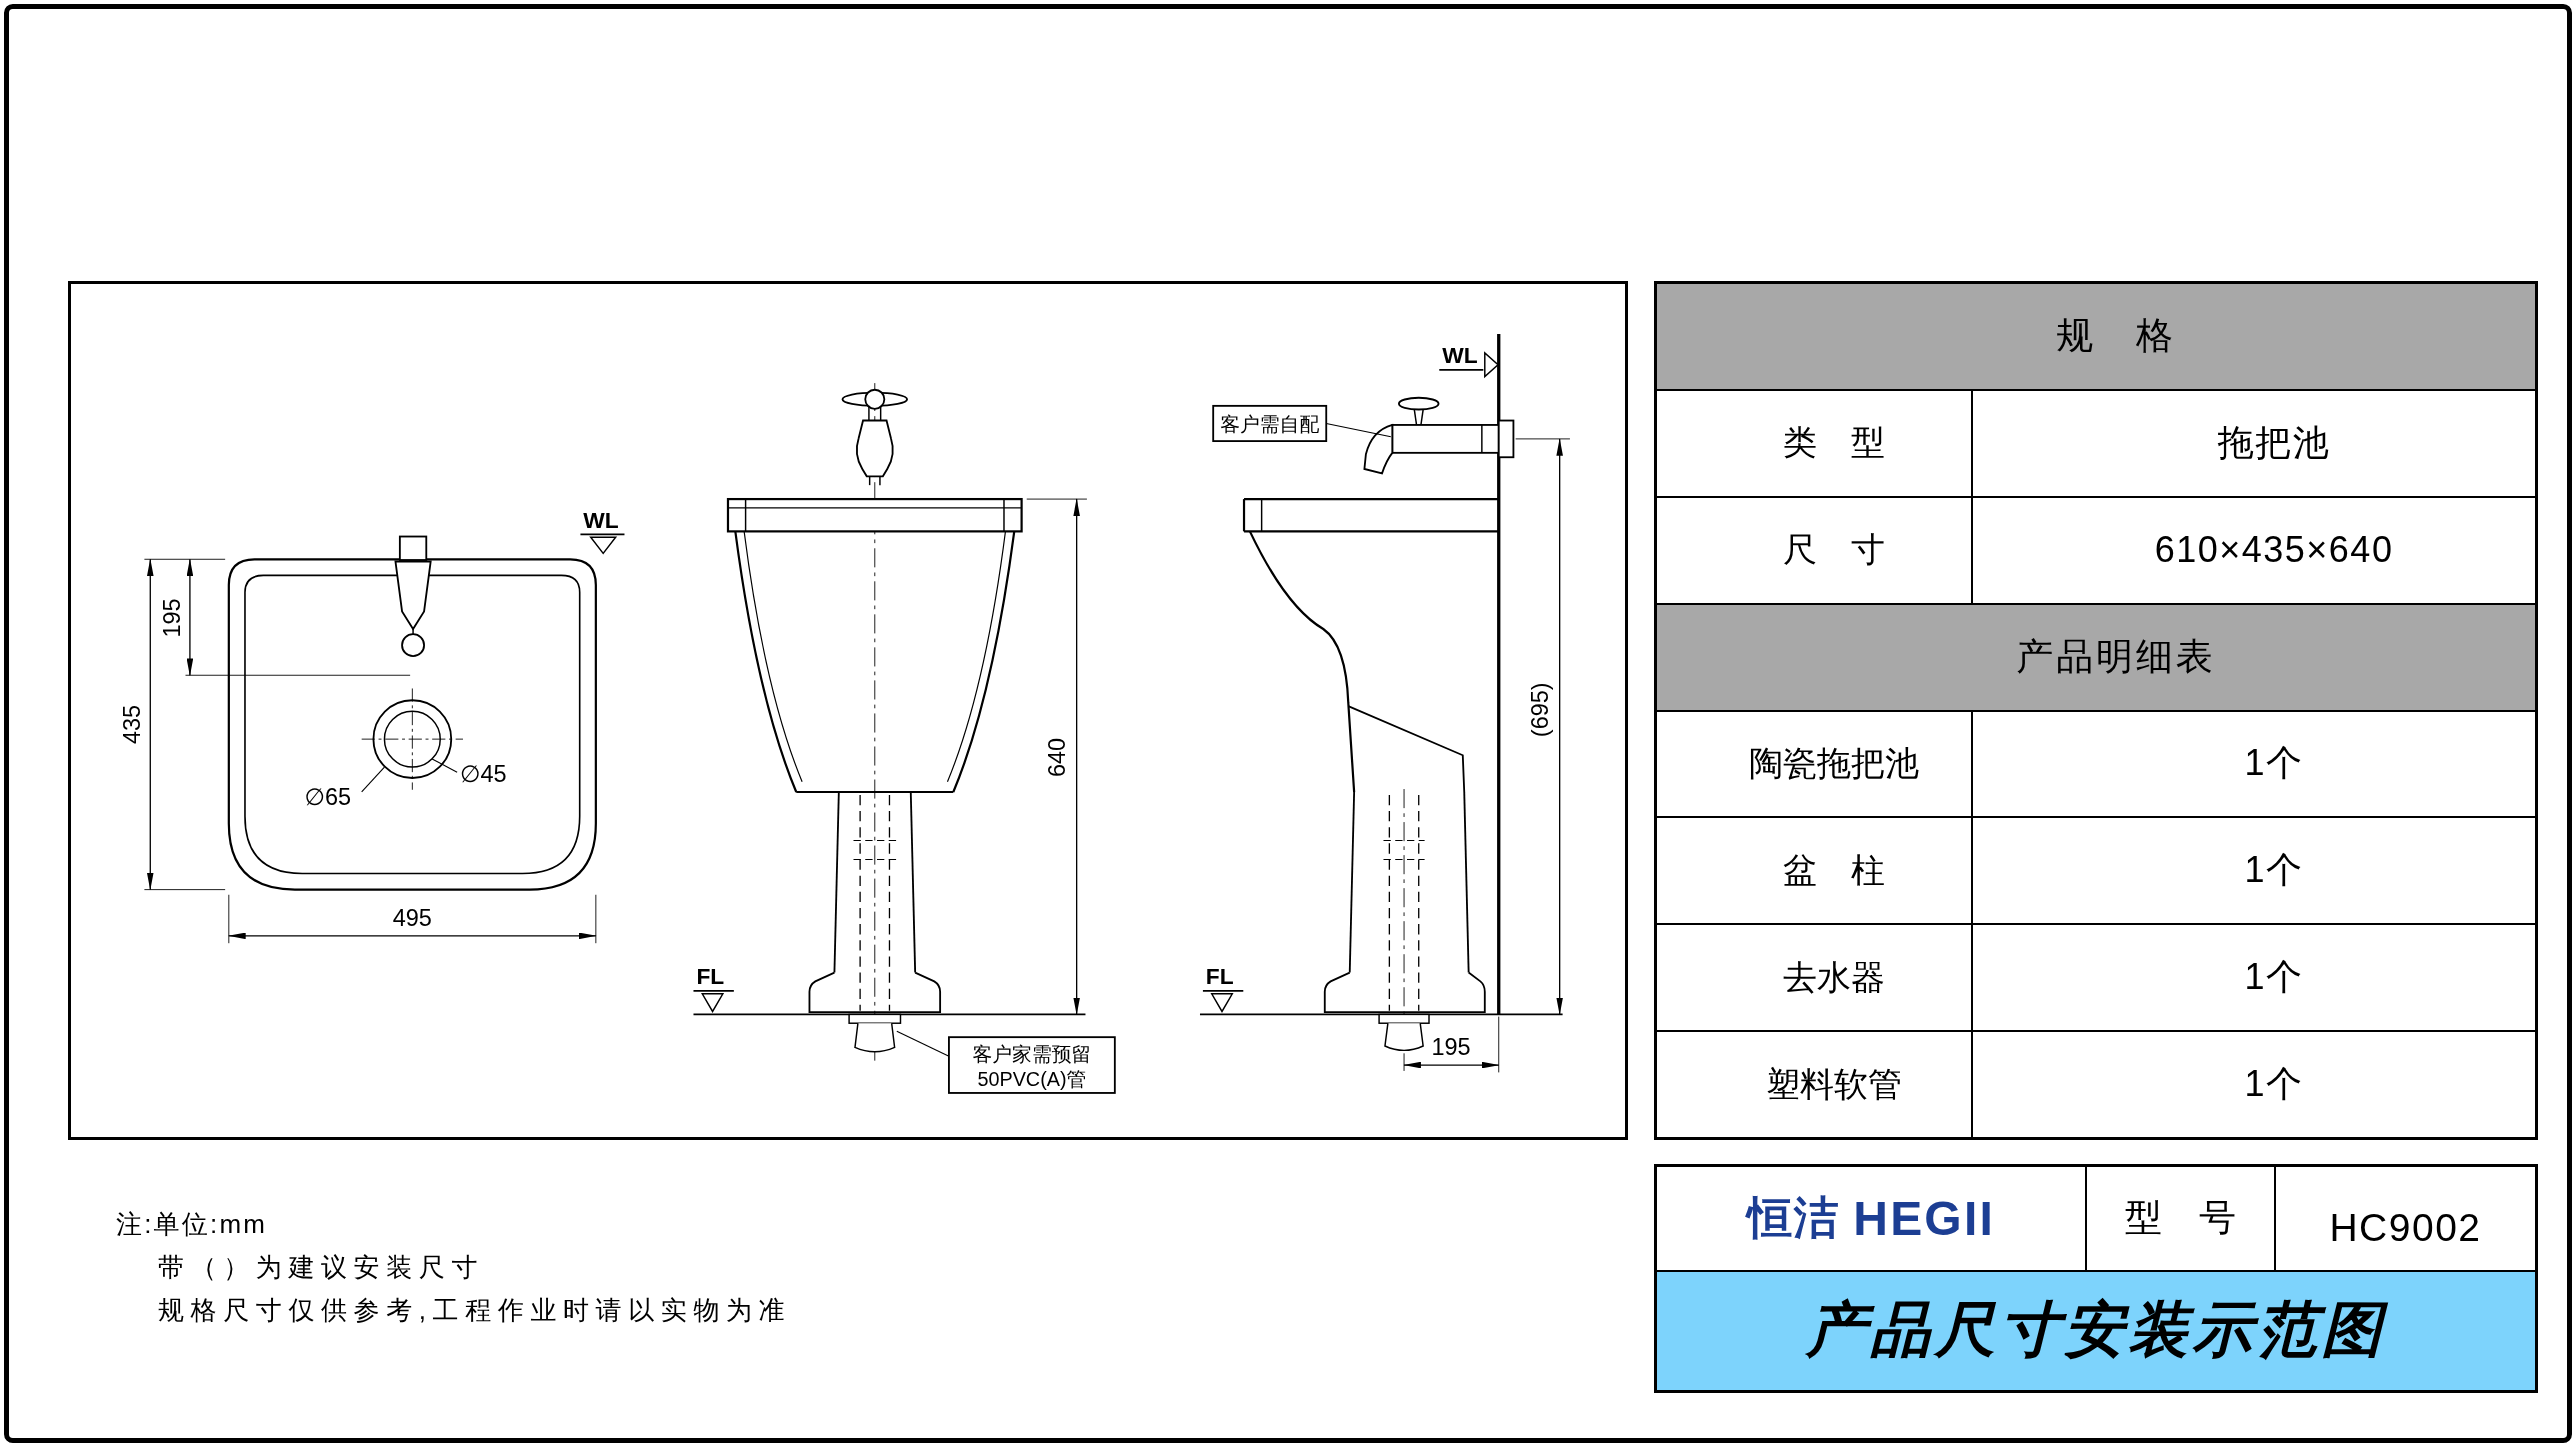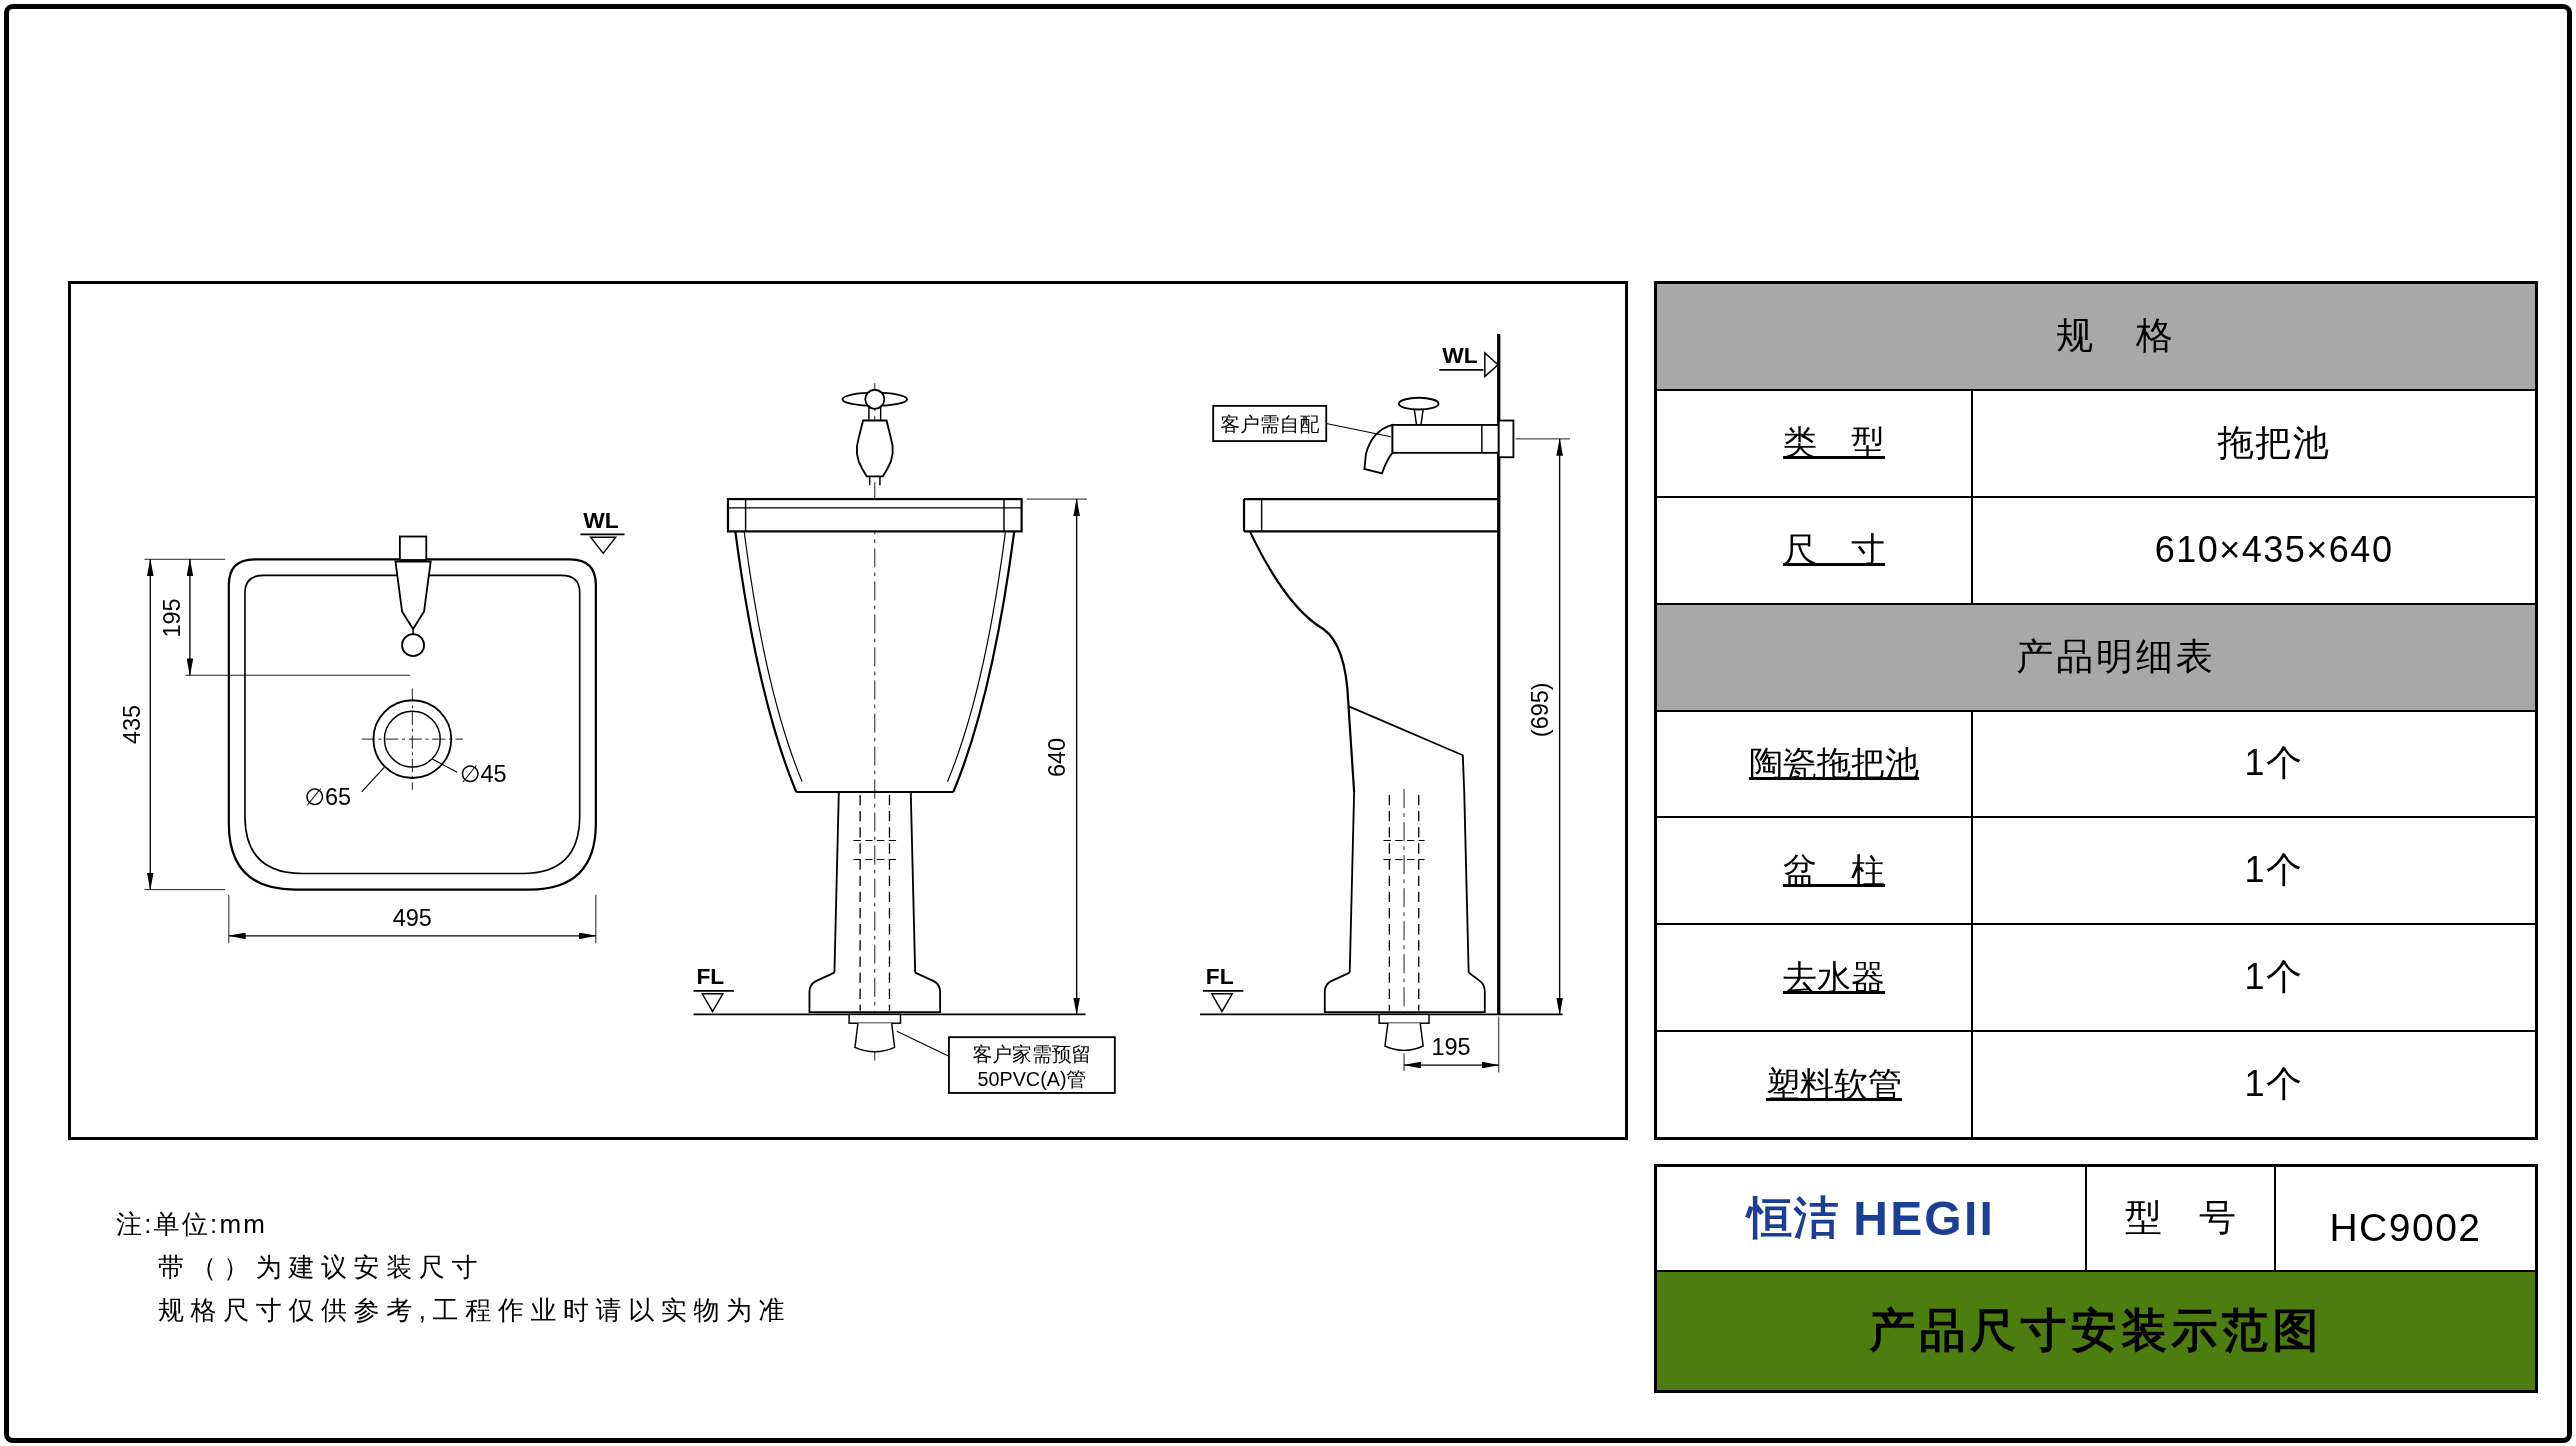--- a/index.html
+++ b/index.html
@@ -24,36 +24,36 @@
   .spec-table{
     position:absolute;left:1654px;top:281px;width:884px;height:859px;
     border:3.7px solid #000;box-sizing:border-box;display:flex;flex-direction:column;background:#fff;
   }
   .trow{flex:1;display:flex;align-items:stretch;border-top:2.2px solid #000;min-height:0;}
   .trow:first-child{border-top:none;}
   .trow .cell{display:flex;align-items:center;justify-content:center;font-size:34px;padding-left:40px;}
   .trow.header{background:#a8a8a8;}
   .trow.header .cell{font-size:37px;letter-spacing:2.9px;}
   .cell.full{flex:1;}
-  .cell.label{width:36%;border-right:2.2px solid #000;box-sizing:border-box;text-decoration:underline;}
+  .cell.label{width:36%;border-right:2.2px solid #000;box-sizing:border-box;}
   .cell.value{flex:1;font-size:36px;letter-spacing:1.5px;}
 
   
   .title-block{
     position:absolute;left:1654px;top:1164px;width:884px;height:229px;
     border:3.7px solid #000;box-sizing:border-box;display:flex;flex-direction:column;background:#fff;
   }
   .tb-row1{height:46%;display:flex;border-bottom:2.9px solid #000;}
   .tb-brand{width:49%;border-right:2.9px solid #000;box-sizing:border-box;display:flex;align-items:center;justify-content:center;}
   .tb-brand .cn{color:#1c3e93;font-weight:bold;font-size:45px;letter-spacing:1.5px;}
   .tb-brand .en{color:#1c3e93;font-weight:bold;font-size:48px;letter-spacing:2.2px;margin-left:13px;}
   .tb-model-label{width:21.5%;border-right:2.9px solid #000;box-sizing:border-box;display:flex;align-items:center;justify-content:center;font-size:37px;}
   .tb-model-value{flex:1;display:flex;align-items:center;justify-content:center;font-size:39px;letter-spacing:1.5px;margin-top:20px;}
-  .tb-row2{flex:1;background:#4d7c0f;display:flex;align-items:center;justify-content:center;
-    font-size:46px;font-weight:bold;letter-spacing:4.4px;}
+  .tb-row2{flex:1;background:#7dd3fc;display:flex;align-items:center;justify-content:center;
+    font-size:60px;font-weight:bold;letter-spacing:4.4px;font-style:italic;}
 
   
   .notes{position:absolute;left:116px;top:1203px;font-size:26px;line-height:43px;}
   .notes .l1{letter-spacing:2.2px;}
   .notes .indent{margin-left:42px;letter-spacing:6.6px;}
 </style>
 </head>
 <body>
 
 <div id="page">

